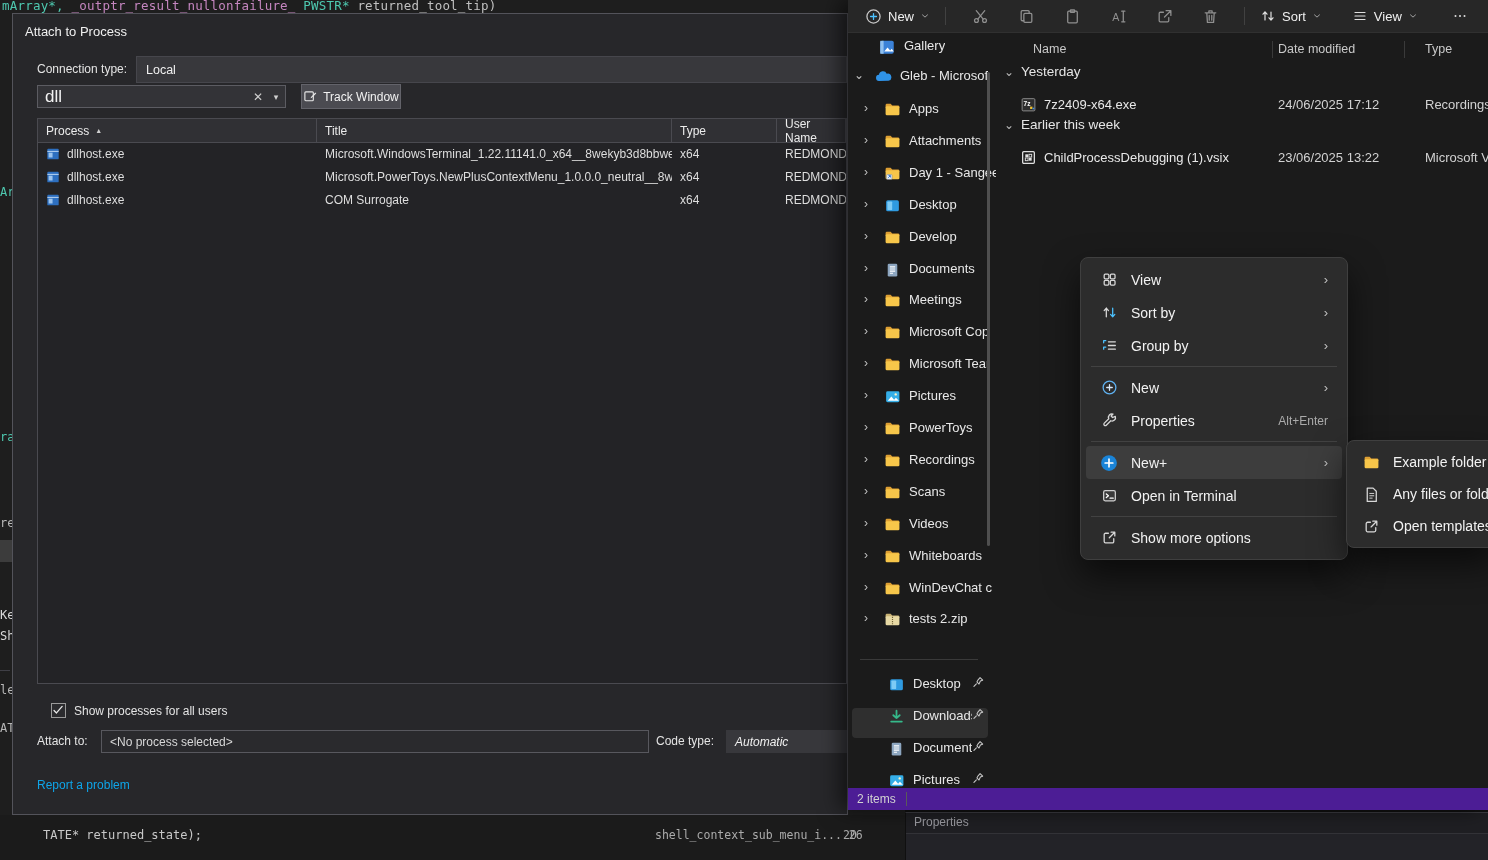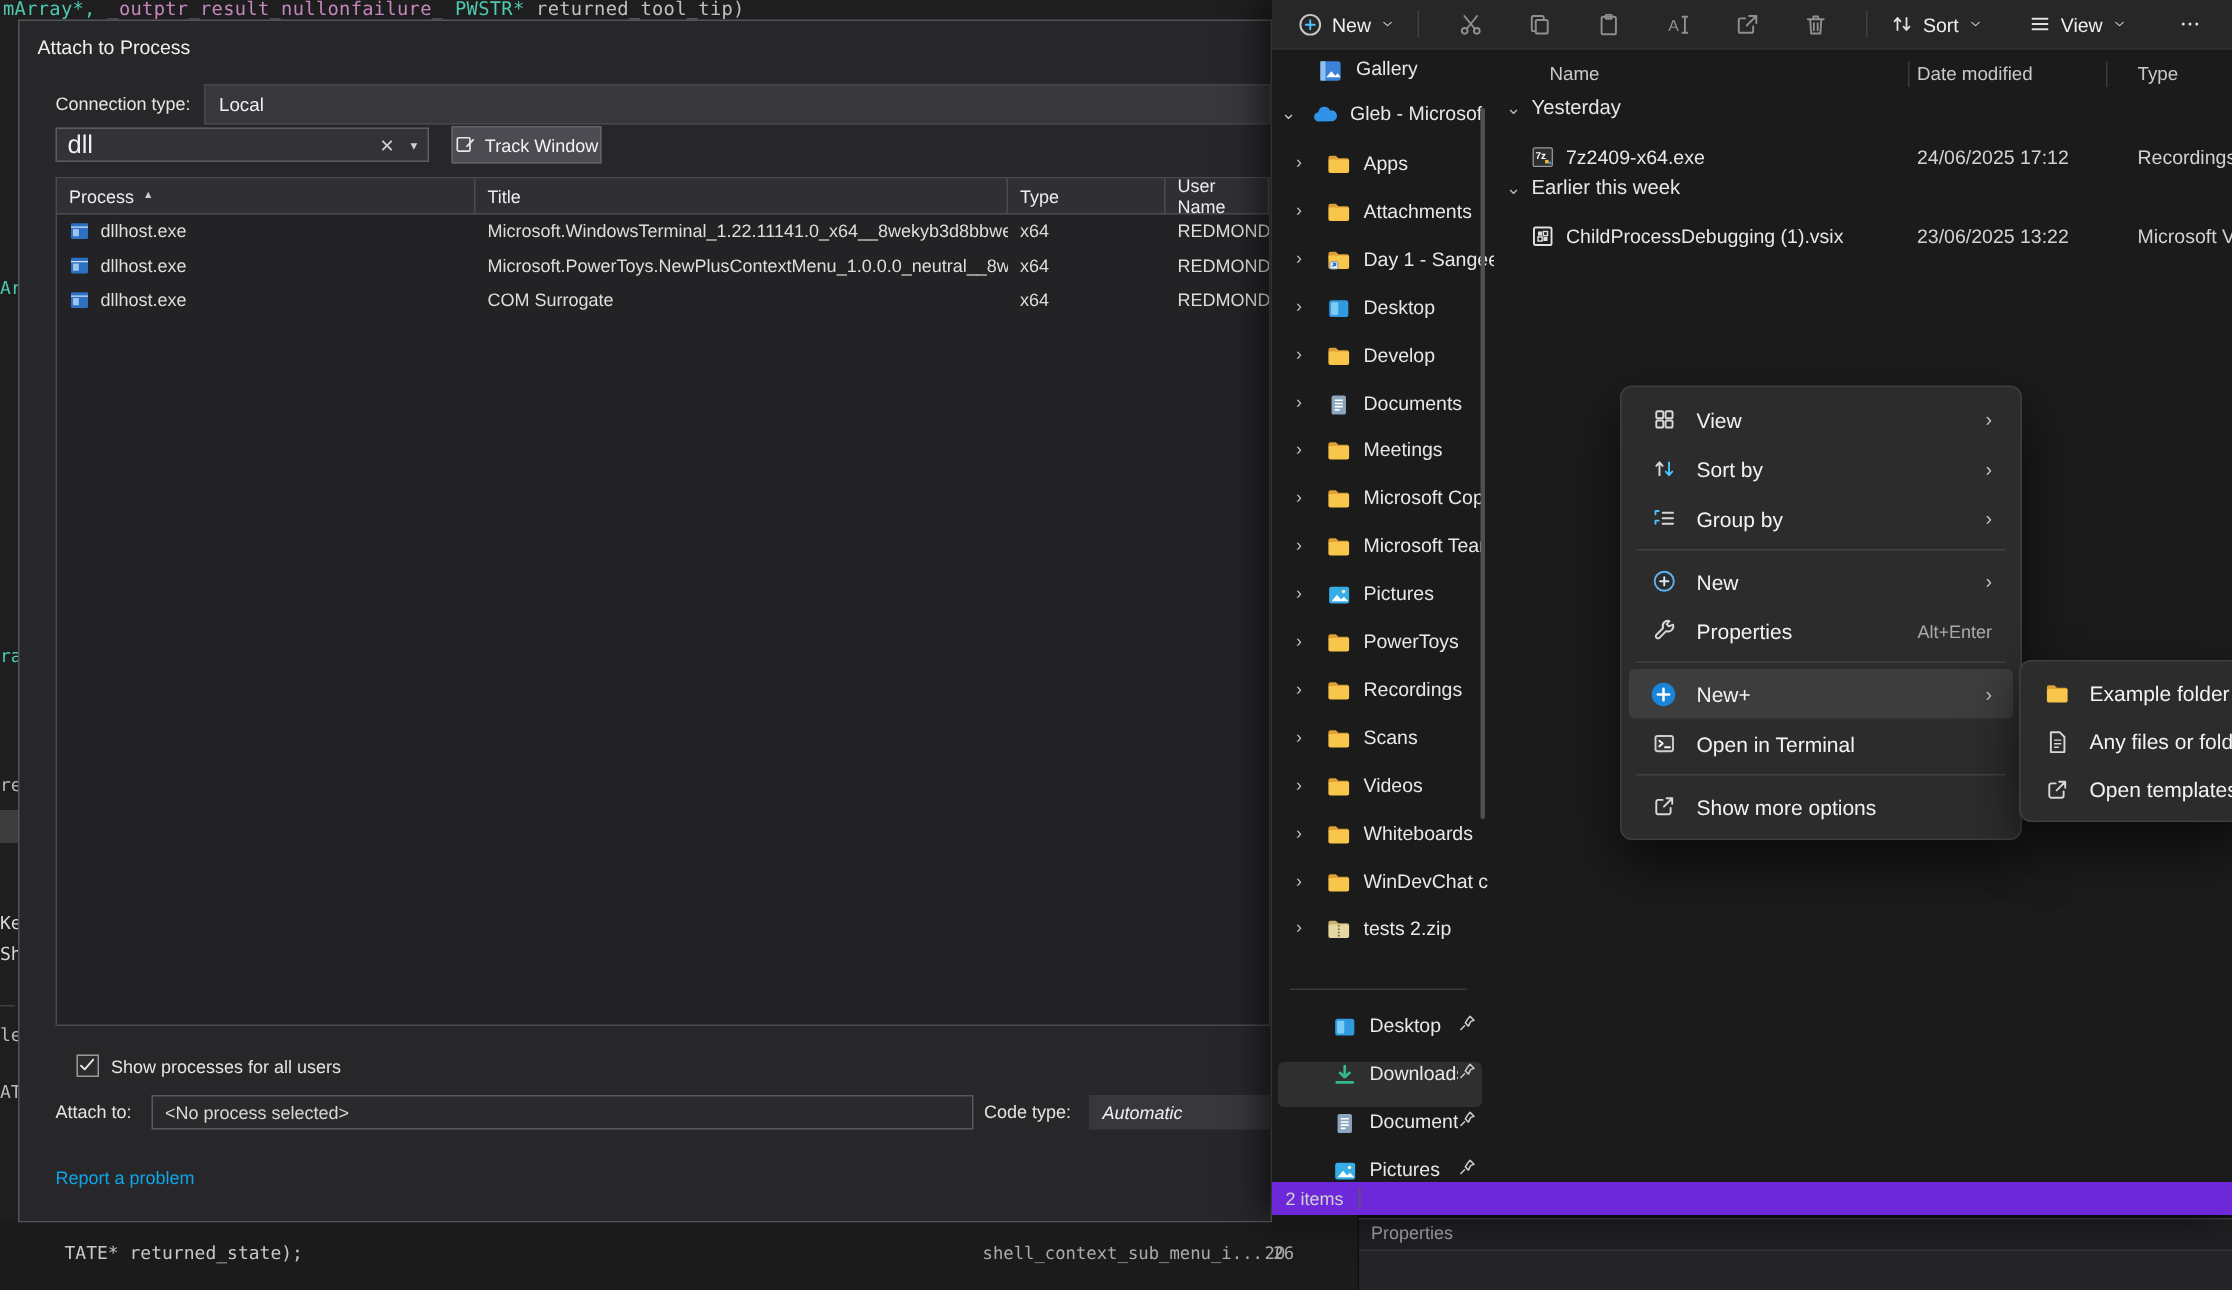--- a/index.html
+++ b/index.html
@@ -59,21 +59,21 @@
   .nav-row{position:absolute;left:0;width:148px;height:30px;display:flex;align-items:flex-start;color:#e8e8e8;font-size:13px;white-space:nowrap;}
   .nav-row .chev{width:12px;margin-left:16px;color:#c0c0c0;font-size:12px;flex:none;}
   .nav-row .lbl{margin-left:8px;overflow:hidden;}
   .nav-sel{position:absolute;left:4px;width:136px;height:30px;background:#2f2f2f;border-radius:4px;}
   #nav-sep{left:12px;top:659px;width:118px;height:1px;background:#3a3a3a;}
   #nav-scroll{left:139px;top:72px;width:3px;height:474px;background:#4f4f4f;border-radius:2px;}
   #files{left:152px;top:62px;right:0;height:180px;}
   .grp-row{position:absolute;display:flex;align-items:center;color:#e6e6e6;font-size:13.5px;}
   .file-row{position:absolute;left:0;right:0;height:28px;display:flex;align-items:center;font-size:13px;color:#e8e8e8;}
   .f-date,.f-type{position:absolute;color:#d2d2d2;white-space:nowrap;}
-  #fx-status{left:0;top:788px;width:640px;height:22px;background:#6d28d9;display:flex;align-items:center;text-align:right;}
+  #fx-status{left:0;top:788px;width:640px;height:22px;background:#4c1d95;display:flex;align-items:center;text-align:right;}
   #fx-status span{margin-left:9px;font-size:12px;color:#d2d2d2;}
   #fx-status .st-div{width:1px;height:14px;background:#5a5a5a;margin-left:10px;}
 
   
   .menu{background:#2c2c2c;border:1px solid #3f3f3f;border-radius:8px;box-shadow:0 16px 34px rgba(0,0,0,.6);padding:5px 0;box-sizing:border-box;}
   #ctx{left:1080px;top:257px;width:268px;}
   .m-row{height:33px;display:flex;align-items:center;padding:0 14px;margin:0 5px;border-radius:4px;color:#f2f2f2;font-size:14px;}
   .m-row.hl{background:#3d3d3d;}
   .m-ico{width:18px;display:flex;justify-content:center;}
   .m-lbl{margin-left:13px;}

